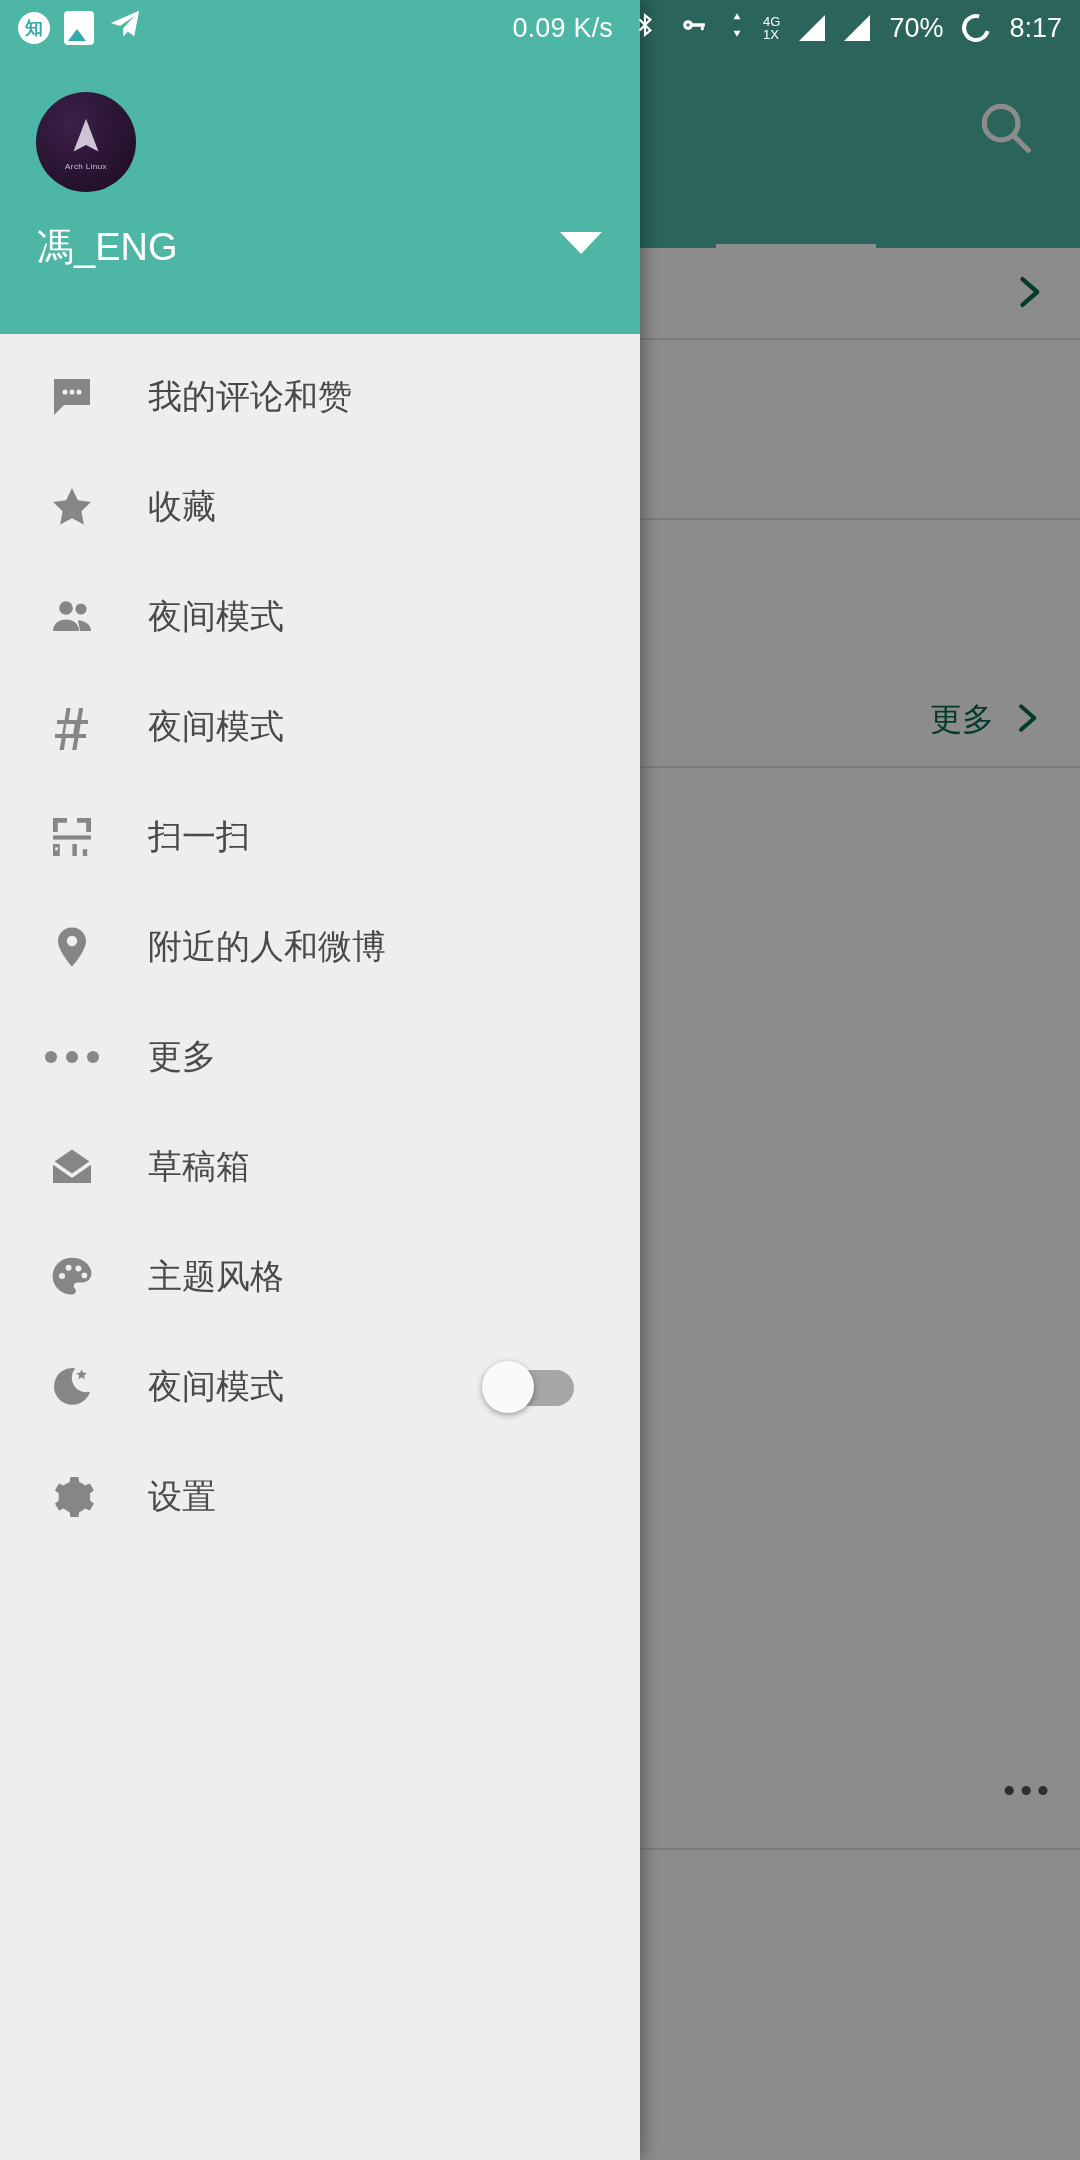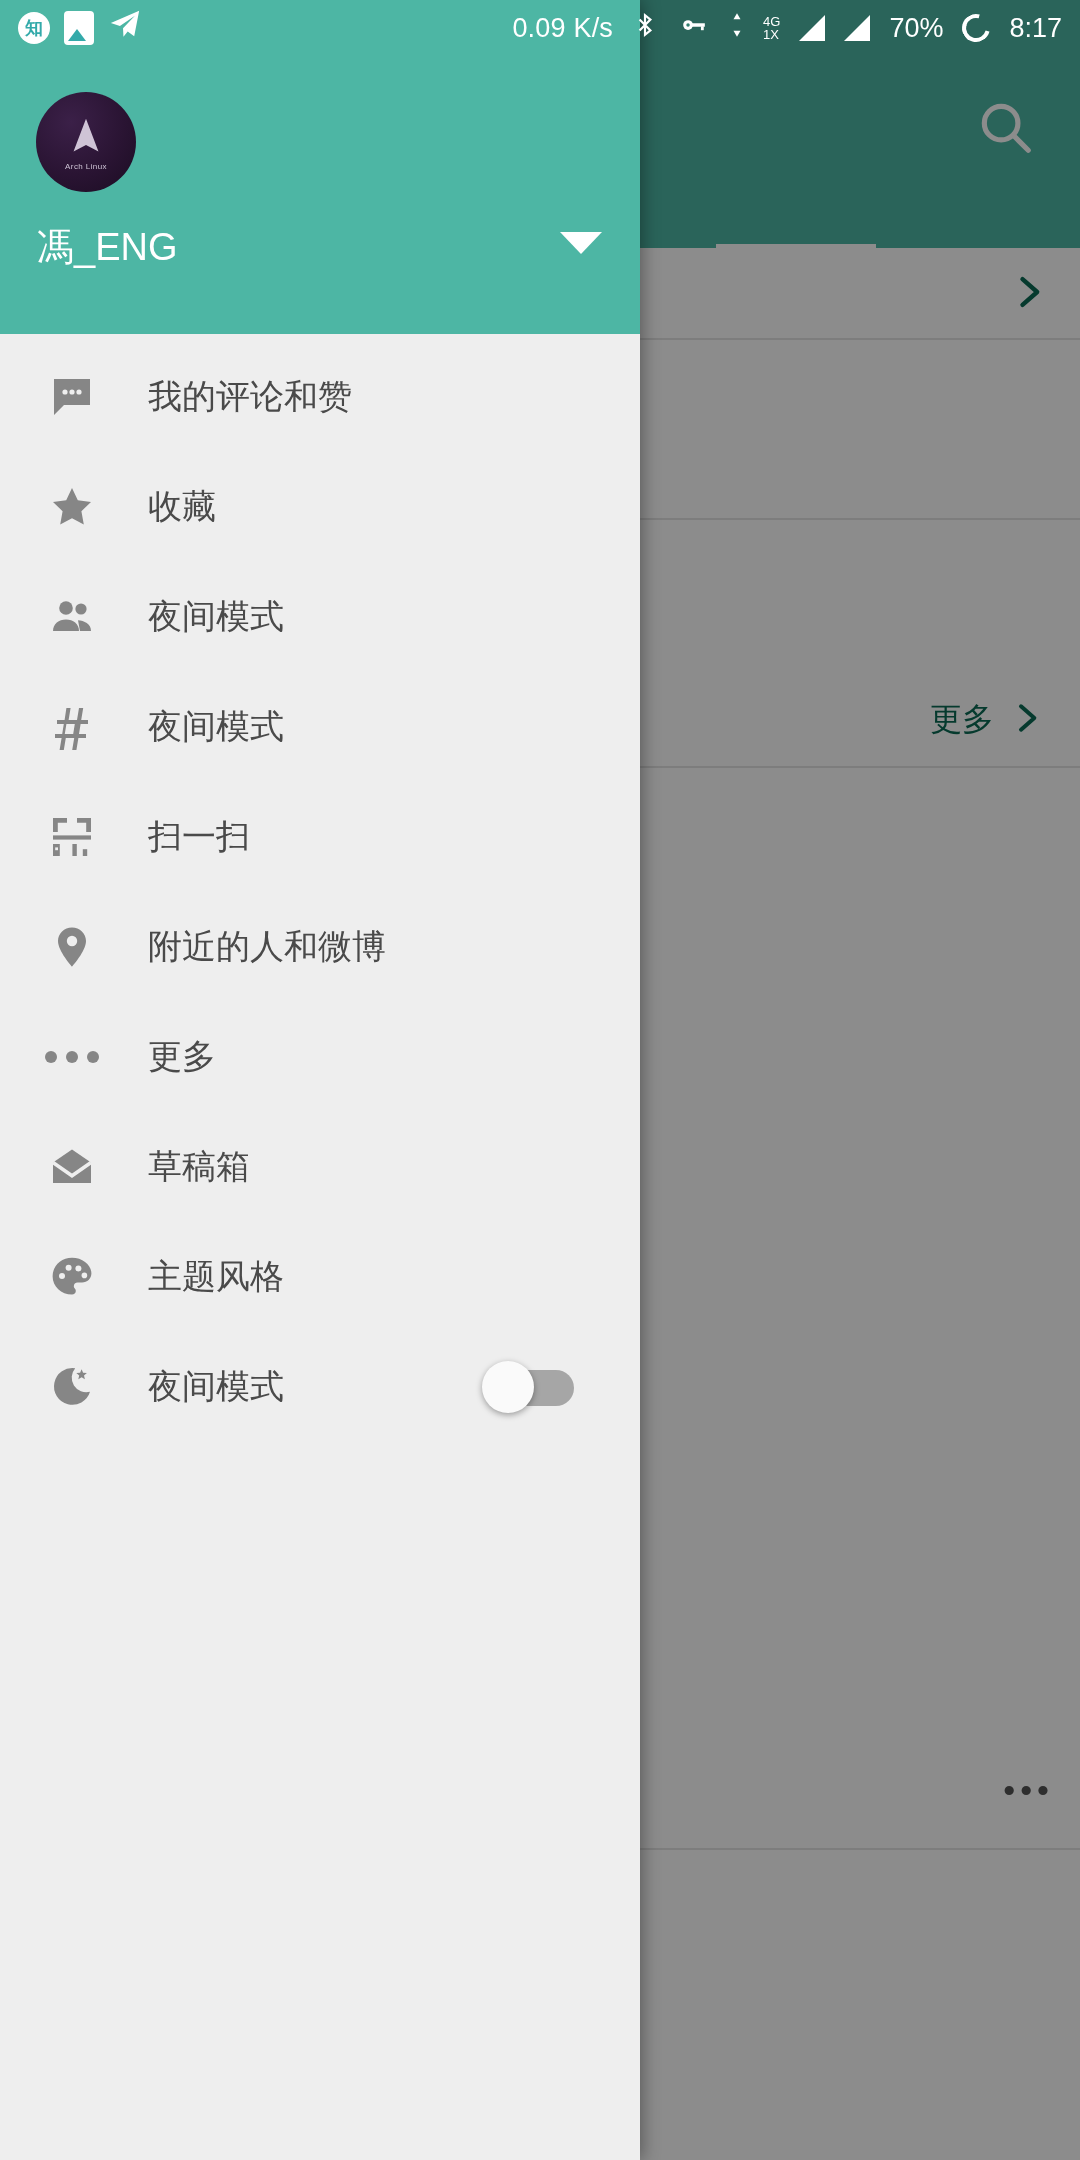--- a/index.html
+++ b/index.html
@@ -408,20 +408,28 @@
             <path d="M16.8 3.1l.75 1.75 1.9.17-1.44 1.25.43 1.86-1.64-.99-1.64.99.43-1.86-1.44-1.25 1.9-.17z"></path>
           </svg>
       </span>
       <span class="mi-label">夜间模式</span>
       <span class="toggle">
         <span class="track"></span>
         <span class="knob"></span>
       </span>
     </div>
 
+    <div class="menu-item">
+      <span class="mi-icon">
+        <svg viewBox="0 0 24 24">
+            <path d="M12 8.4a3.6 3.6 0 1 0 0 7.2 3.6 3.6 0 0 0 0-7.2zm9.1 3.6c0-.6-.06-1.2-.17-1.75l2.01-1.5-2-3.46-2.35.93a8.9 8.9 0 0 0-3-1.74L15.2 2h-4l-.4 2.48a8.9 8.9 0 0 0-3 1.74l-2.35-.93-2 3.46 2.01 1.5A9.6 9.6 0 0 0 5.3 12c0 .6.06 1.2.17 1.75l-2.01 1.5 2 3.46 2.35-.93a8.9 8.9 0 0 0 3 1.74L11.2 22h4l.4-2.48a8.9 8.9 0 0 0 3-1.74l2.35.93 2-3.46-2.01-1.5c.1-.55.16-1.15.16-1.75z"></path>
+          </svg>
+      </span>
+      <span class="mi-label">设置</span>
+    </div>
 
   </div>
 </div>
 
 <div id="statusbar">
   <div class="sb-left">
     <span class="sb-zhi">知</span>
     <span class="sb-pic"></span>
     <span>
       <svg viewBox="0 0 24 24" width="34" height="34" fill="#ffffff">

